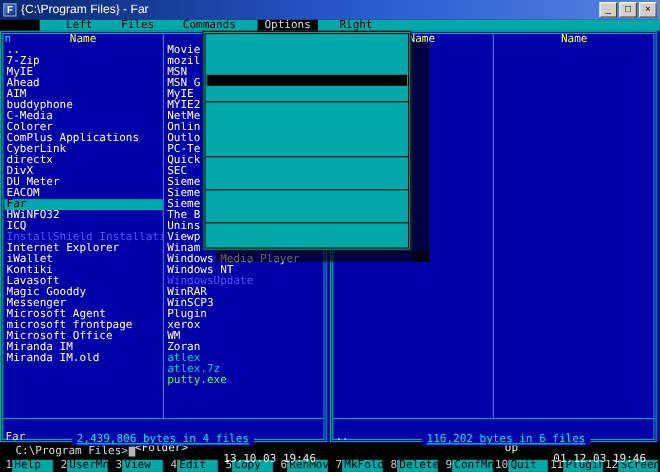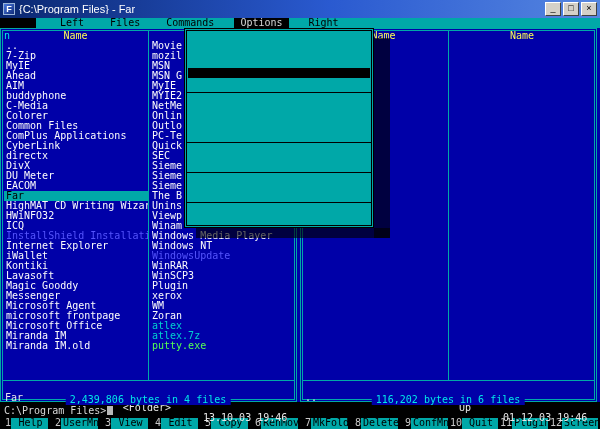--- a/index.html
+++ b/index.html
@@ -46,47 +46,47 @@
   .frow{height:10px;padding-left:2px;color:#fcfcfc;white-space:pre;overflow:hidden;}
   .frow.file{color:#00d0d0}
   .frow.exe{color:#54fc54}
   .frow.hidden-file{color:#5454fc}
   .frow.selected{background:#00a8a8;color:#000;}
   .status{position:absolute;left:0;top:352px;width:100%;height:10px;color:#e8e8e8;white-space:pre;}
   .st-name{position:absolute;left:2px}
   .st-size{position:absolute;left:106px;width:62px;text-align:right}
   .st-dt{position:absolute;left:200px}
   .totals{position:absolute;top:395px;height:10px;background:#0000a8;color:#00e8e8;
-          padding:0 4px;transform:translateX(-50%);white-space:pre;z-index:2;}
+          padding:0 4px;transform:translateX(-50%);white-space:pre;z-index:2;text-decoration:underline;}
   #totals-left{left:148px}
-  #totals-right{left:448px}
+  #totals-right{left:460px}
 
   
   #options-menu{position:absolute;left:184px;top:28px;width:190px;height:200px;
                 background:#00a8a8;border:3px double #000;padding:7px 0;z-index:9;}
   .mrow{position:relative;height:10px;padding:0 8px 0 12px;color:#000;white-space:pre;overflow:hidden;}
   .mrow .sc{float:right}
   .mrow.highlighted{background:#000;color:#e8e8e8;margin:0 1px;padding-left:11px;}
   .mrow.separator::after{content:"";position:absolute;left:0;right:0;top:4px;height:1px;background:#000;}
   .shadow{position:absolute;background:rgba(0,0,0,0.62);z-index:8;}
   #shadow-r{left:374px;top:38px;width:16px;height:200px;}
   #shadow-b{left:196px;top:228px;width:194px;height:10px;}
 
   
   #cmdline{position:absolute;left:0;top:404px;width:600px;height:13px;color:#d8d8d8;
-           display:flex;align-items:center;padding-left:4px;background:#000;}
+           display:flex;align-items:center;padding-left:14px;background:#000;}
   #cmd-prompt{white-space:pre}
   #cursor{display:inline-block;width:6px;height:9px;background:#b8b8b8;margin-left:1px;}
 
   
   #keybar{position:absolute;left:0;top:418px;width:600px;height:11px;display:flex;background:#000;}
   .fk{width:50px;display:flex;height:11px;}
   .fk-num{min-width:11px;text-align:right;color:#c8c8c8;white-space:pre;}
   .fk-label{flex:1;background:#00a8a8;color:#000;margin-right:2px;padding-left:2px;
-            overflow:hidden;white-space:pre;text-align:center;}
+            overflow:hidden;white-space:pre;}
 </style>
 </head>
 <body>
 
 <div id="screen">
 
   <div id="titlebar">
     <div id="app-icon">F</div>
     <div id="title-text">{C:\Program Files} - Far</div>
     <div class="tb-btn">_</div>
@@ -113,29 +113,27 @@
     <div class="fcol c1">
 
     <div class="frow dir">..</div>
         <div class="frow dir">7-Zip</div>
         <div class="frow dir">MyIE</div>
         <div class="frow dir">Ahead</div>
         <div class="frow dir">AIM</div>
         <div class="frow dir">buddyphone</div>
         <div class="frow dir">C-Media</div>
         <div class="frow dir">Colorer</div>
-        <div class="frow dir">Common Files</div>
         <div class="frow dir">ComPlus Applications</div>
         <div class="frow dir">CyberLink</div>
         <div class="frow dir">directx</div>
         <div class="frow dir">DivX</div>
         <div class="frow dir">DU Meter</div>
         <div class="frow dir">EACOM</div>
         <div class="frow selected dir">Far</div>
-        <div class="frow dir">HighMAT CD Writing Wizar</div>
         <div class="frow dir">HWiNFO32</div>
         <div class="frow dir">ICQ</div>
         <div class="frow hidden-file">InstallShield Installati</div>
         <div class="frow dir">Internet Explorer</div>
         <div class="frow dir">iWallet</div>
         <div class="frow dir">Kontiki</div>
         <div class="frow dir">Lavasoft</div>
         <div class="frow dir">Magic Gooddy</div>
         <div class="frow dir">Messenger</div>
         <div class="frow dir">Microsoft Agent</div>

